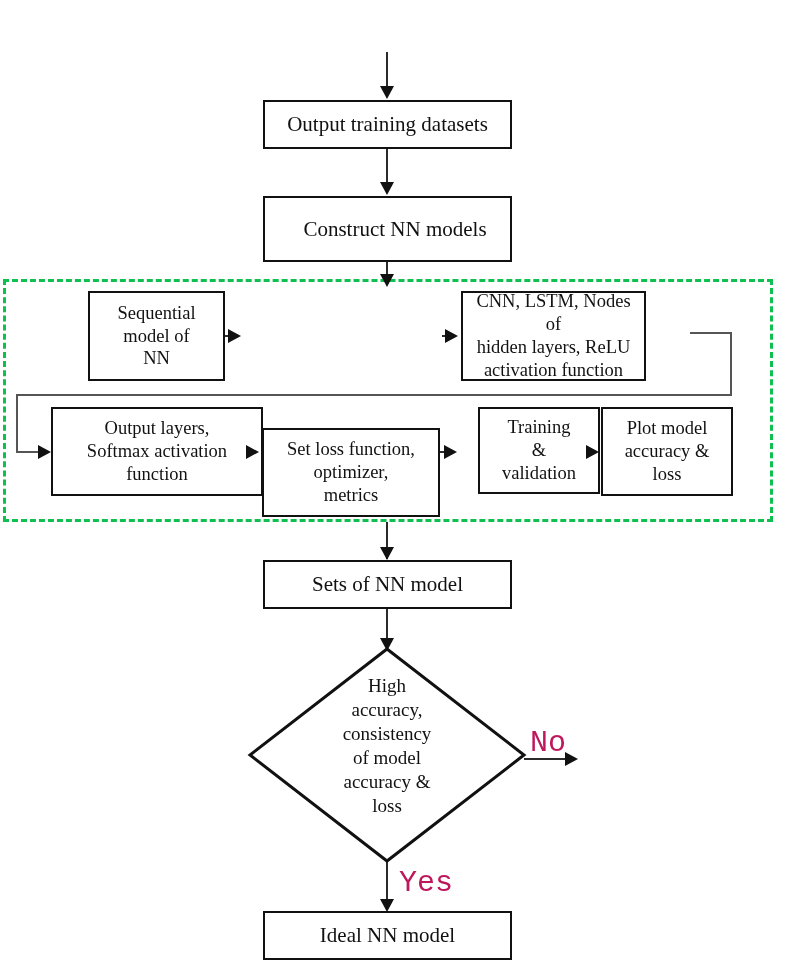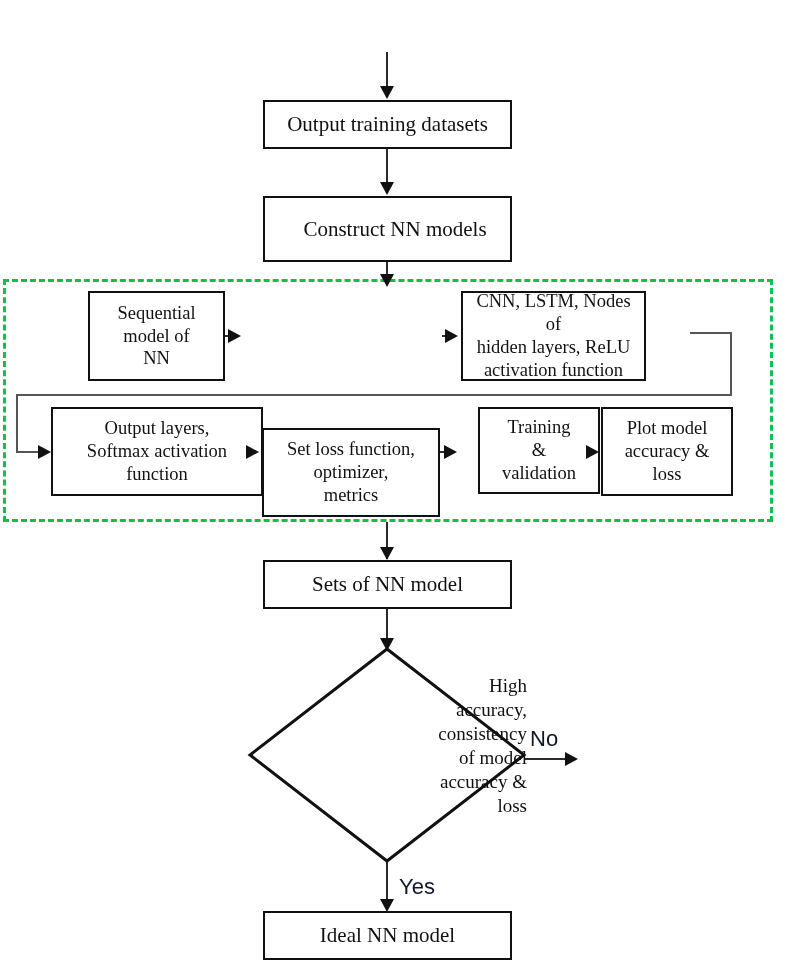--- a/index.html
+++ b/index.html
@@ -78,35 +78,35 @@
 
   
   .diamond-wrap {
     position: absolute;
     z-index: 3;
   }
   .diamond-wrap svg { display: block; }
   .diamond-label {
     position: absolute;
     left: 0; right: 0;
-    text-align: right;
+    text-align: center;
     font-family: "Liberation Serif", "DejaVu Serif", serif;
     font-size: 19px;
     line-height: 1.26;
     color: #111111;
     white-space: pre-line;
     z-index: 4;
   }
 
   
   .branch-label {
     position: absolute;
-    font-family: Liberation Sans, sans-serif;
-    font-size: 22px;
-    color: #0f172a;
+    font-family: Liberation Mono, monospace;
+    font-size: 30px;
+    color: #be185d;
     z-index: 5;
     white-space: nowrap;
   }
 </style>
 </head>
 <body>
 
 <div id="canvas">
 
   <div class="group-dashed" style="left:3px; top:279px; width:770px; height:243px;"></div>
@@ -210,19 +210,19 @@
 loss</div>
   </div>
 
   <div class="conn h" style="left:524px; top:758px; width:47px;"></div>
   <div class="arrow right" style="left:565px; top:752px;"></div>
   <div class="branch-label" style="left:530px; top:726px;">No</div>
 
 
   <div class="conn v" style="left:386px; top:861px; height:43px;"></div>
   <div class="arrow down" style="left:380px; top:899px;"></div>
-  <div class="branch-label" style="left:399px; top:866px;margin-top:8px;">Yes</div>
+  <div class="branch-label" style="left:399px; top:866px;">Yes</div>
 
   <div class="node fs-big" style="left:263px; top:911px; width:249px; height:49px;">
     <span class="txt">Ideal NN model</span>
   </div>
 
 </div>
 
 </body></html>

